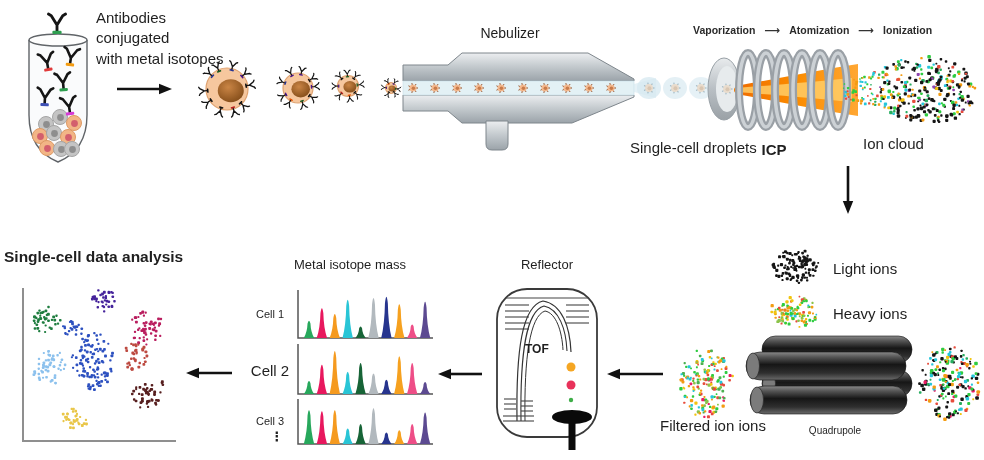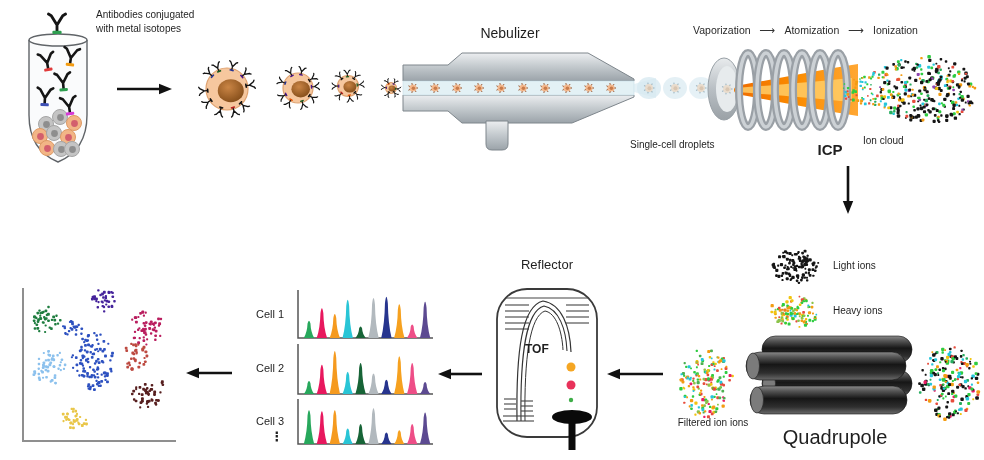--- a/index.html
+++ b/index.html
@@ -1,25 +1,25 @@
 <!DOCTYPE html>
 <html><head>
 <meta charset="utf-8">
 <style>
   html,body{margin:0;padding:0;background:#fff;}
   .stage{position:relative;width:984px;height:460px;background:#fff;overflow:hidden;
          font-family:"Liberation Sans","DejaVu Sans",sans-serif;color:#1a1a1a;}
   .stage svg{position:absolute;left:0;top:0;}
-  .lbl{position:absolute;font-size:10px;line-height:1.35;color:#1f1f1f;white-space:pre-line;}
+  .lbl{position:absolute;font-size:15px;line-height:1.35;color:#1f1f1f;white-space:pre-line;}
   .title-md{font-size:13px;margin-top:11px;}
   .title-lg{font-size:15px;font-weight:bold;}
   .ctr{text-align:center;}
   .rt{text-align:center;}
   .bold{font-weight:bold;}
-  .icp-steps{display:flex;gap:9px;align-items:center;font-size:10.5px;color:#2a2a2a;}
+  .icp-steps{display:flex;gap:9px;align-items:center;font-size:10.5px;color:#2a2a2a;font-weight:bold;}
   .step-arrow{font-size:11px;color:#333;}
 </style>
 </head>
 <body>
 
 <div class="stage">
 
   <svg id="gfx" width="984" height="460">
     <defs id="defs">
         <linearGradient id="nebg" x1="0" y1="0" x2="0" y2="1">
@@ -1901,36 +1901,38 @@
   <div class="lbl" style="left:630px;top:138px;">Single-cell droplets</div>
 
   <div class="lbl icp-steps" style="left:693px;top:23px;">
     <span>Vaporization</span>
     <span class="step-arrow">⟶</span>
     <span>Atomization</span>
     <span class="step-arrow">⟶</span>
     <span>Ionization</span>
   </div>
 
-  <div class="lbl ctr" style="left:800px;top:140px;width:60px;font-size:15px;font-weight:700;">ICP</div>
+  <div class="lbl ctr" style="left:744px;top:140px;width:60px;font-size:15px;font-weight:700;">ICP</div>
 
   <div class="lbl" style="left:863px;top:134px;">Ion cloud</div>
 
   <div class="lbl" style="left:833px;top:259px;">Light ions</div>
 
   <div class="lbl" style="left:833px;top:304px;">Heavy ions</div>
 
-  <div class="lbl ctr" style="left:765px;top:424px;width:140px;font-size:20px;">Quadrupole</div>
+  <div class="lbl ctr" style="left:765px;top:424px;width:140px;font-size:10px;">Quadrupole</div>
 
   <div class="lbl ctr" style="left:653px;top:416px;width:120px;">Filtered ion ions</div>
 
   <div class="lbl title-md ctr" style="left:487px;top:245px;width:120px;">Reflector</div>
 
   <div class="lbl bold" style="left:525px;top:341px;font-size:12px;">TOF</div>
 
+  <div class="lbl title-md ctr" style="left:270px;top:245px;width:160px;">Metal isotope mass</div>
 
   <div class="lbl rt" style="left:250px;top:307px;width:40px;font-size:11px;">Cell 1</div>
-  <div class="lbl rt" style="left:250px;top:361px;width:40px;font-size:11px;">Cell 2</div>
+  <div class="lbl rt" style="left:250px;top:361px;width:40px;font-size:15px;">Cell 2</div>
   <div class="lbl rt" style="left:250px;top:414px;width:40px;font-size:11px;">Cell 3</div>
 
   <div class="lbl ctr bold" style="left:269px;top:428px;width:16px;font-size:13px;">⋮</div>
 
+  <div class="lbl title-lg" style="left:4px;top:247px;font-size:15.5px;">Single-cell data analysis</div>
 </div>
 
 </body></html>

